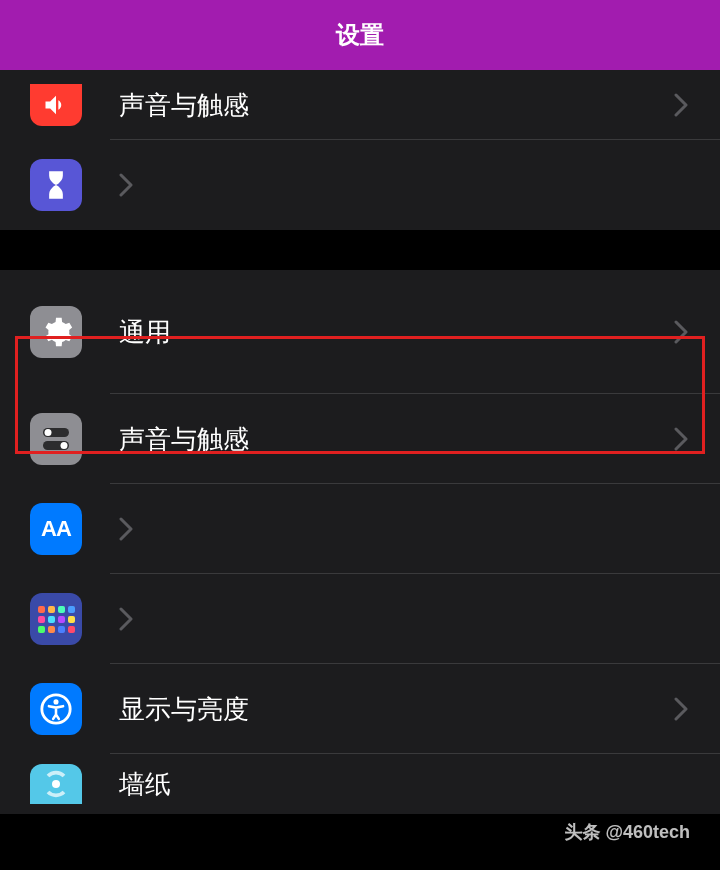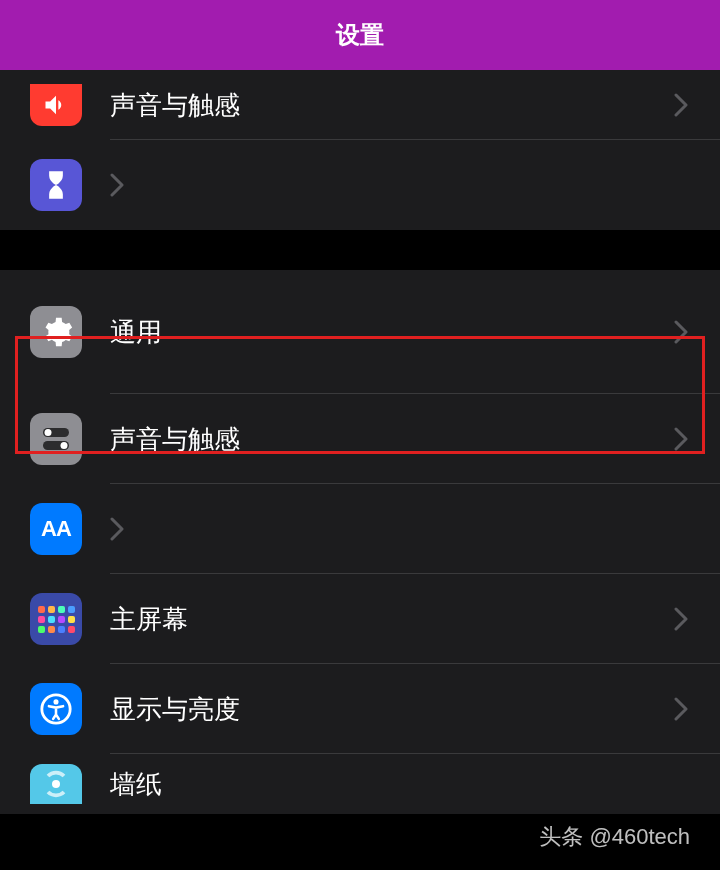--- a/index.html
+++ b/index.html
@@ -50,21 +50,21 @@
       background: #3a3a3c;
     }
     .icon-box {
       width: 52px;
       height: 52px;
       border-radius: 12px;
       display: flex;
       align-items: center;
       justify-content: center;
       flex-shrink: 0;
-      margin-right: 28px;
+      margin-right: 37px;
     }
     .row-label {
       font-size: 26px;
       font-weight: 400;
       color: #fff;
       flex: 1;
     }
     .chevron {
       width: 14px;
       height: 24px;
@@ -74,25 +74,26 @@
       display: block;
     }
     .highlight-box {
       position: absolute;
       border: 3px solid #e02020;
       pointer-events: none;
       z-index: 10;
     }
     .watermark {
       position: absolute;
-      bottom: 18px;
+      bottom: 26px;
       right: 30px;
-      font-size: 22px;
+      font-size: 18px;
       color: rgba(255,255,255,0.75);
       z-index: 20;
+      font-weight: bold;
     }
     .icon-sounds { background: #ff3b30; }
     .icon-dnd { background: #5856d6; }
     .icon-screentime { background: #5856d6; }
     .icon-general { background: #8e8e93; }
     .icon-control { background: #8e8e93; }
     .icon-display { background: #007aff; }
     .icon-home { background: #3a4aa8; }
     .icon-accessibility { background: #007aff; }
     .icon-wallpaper { background: #54c8e8; }
@@ -206,21 +207,20 @@
         <div class="mini-dot" style="background:#ff4a9d;"></div>
         <div class="mini-dot" style="background:#4ae0ff;"></div>
         <div class="mini-dot" style="background:#b84aff;"></div>
         <div class="mini-dot" style="background:#ffe04a;"></div>
         <div class="mini-dot" style="background:#4aff6b;"></div>
         <div class="mini-dot" style="background:#ff8a4a;"></div>
         <div class="mini-dot" style="background:#4a7fff;"></div>
         <div class="mini-dot" style="background:#ff4a6b;"></div>
       </div>
     </div>
-    <div class="row-label">主屏幕</div>
     <div class="chevron">
       <svg width="14" height="24" viewBox="0 0 14 24">
           <path d="M2 2l10 10L2 22" stroke="#5a5a5e" stroke-width="3" fill="none" stroke-linecap="round" stroke-linejoin="round"></path>
         </svg>
     </div>
     <div class="row-divider"></div>
   </div>
 
   <div class="row">
     <div class="icon-box icon-accessibility">

